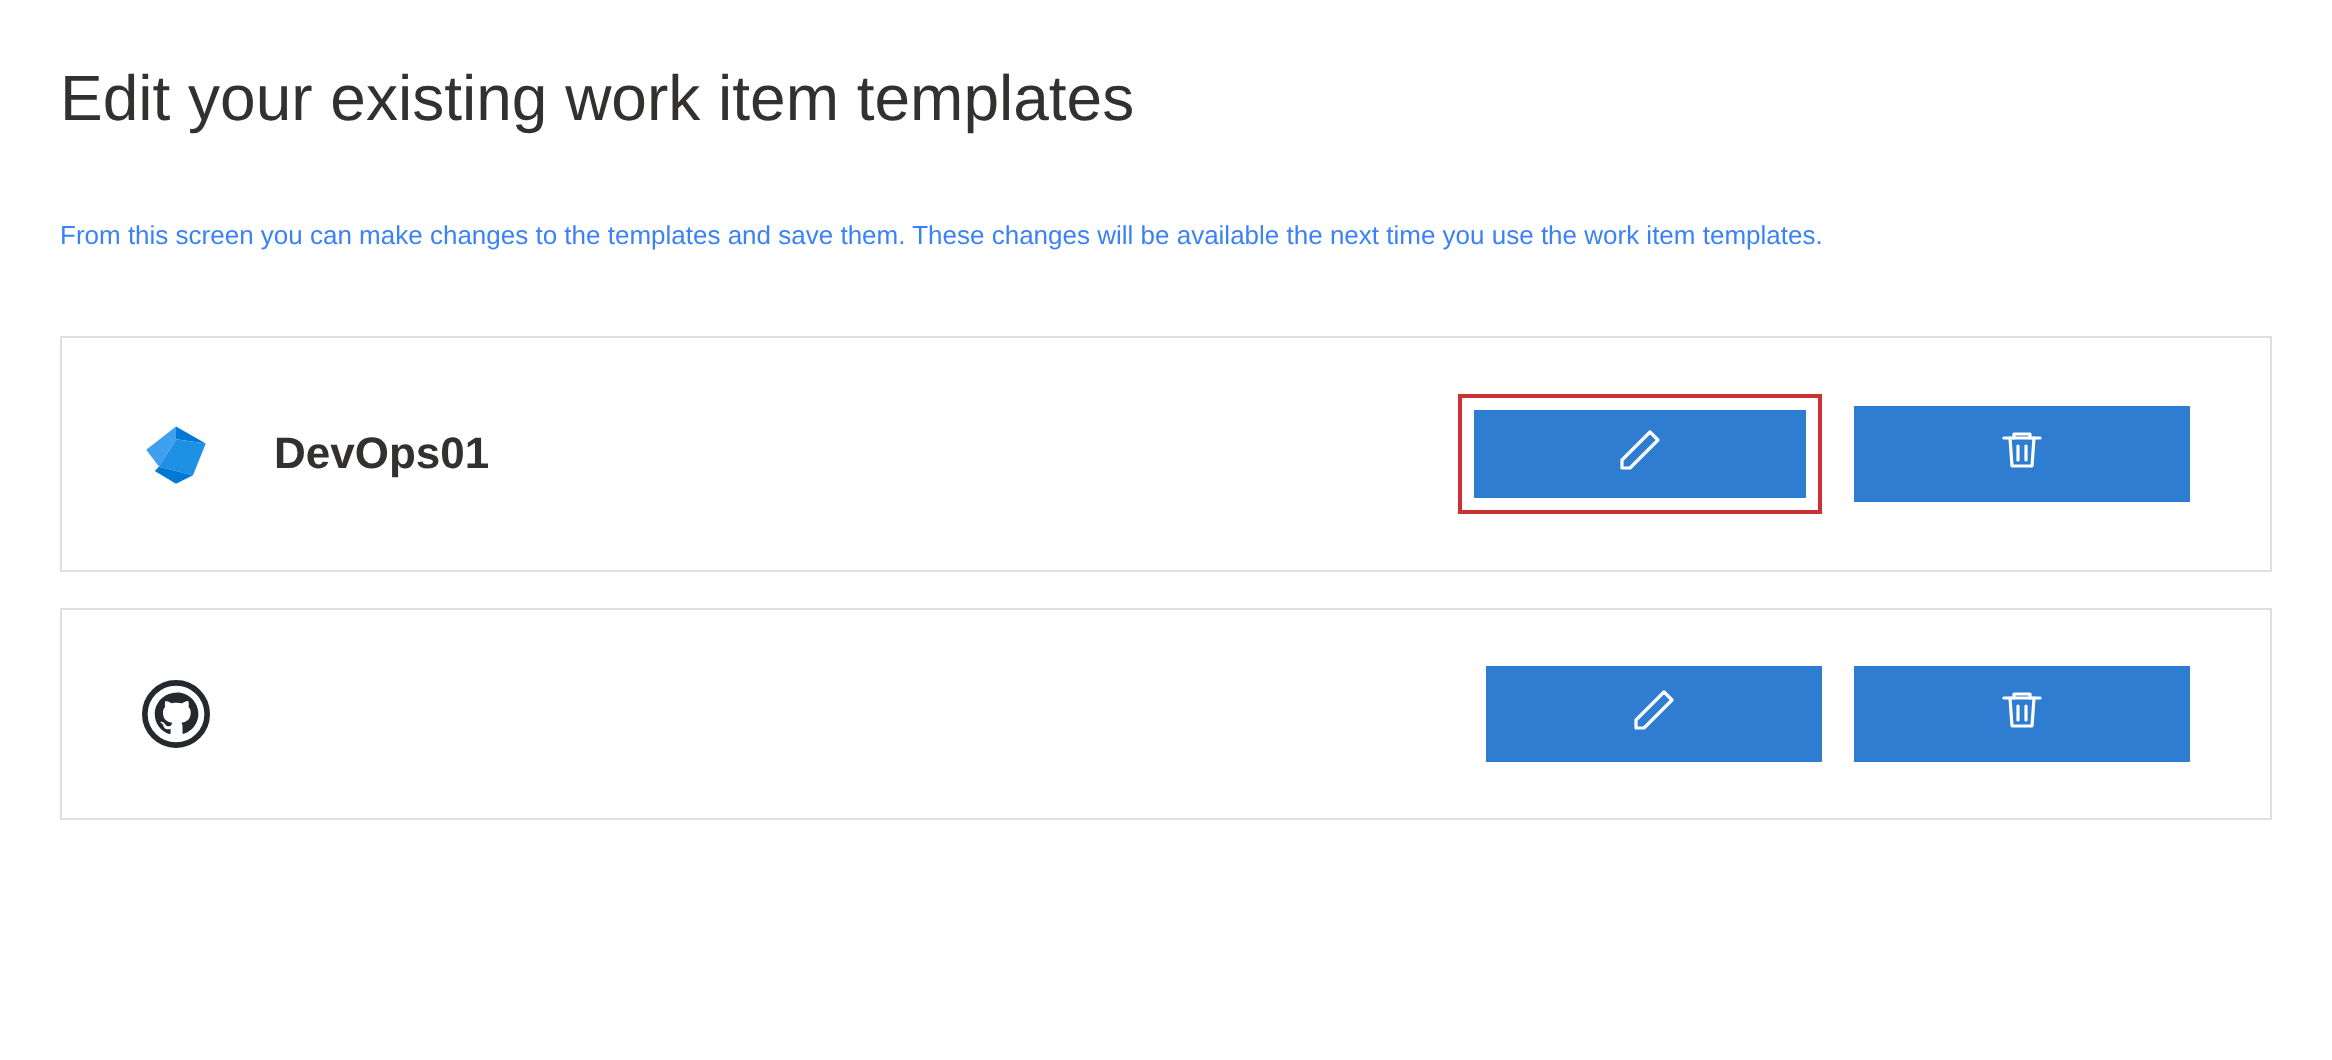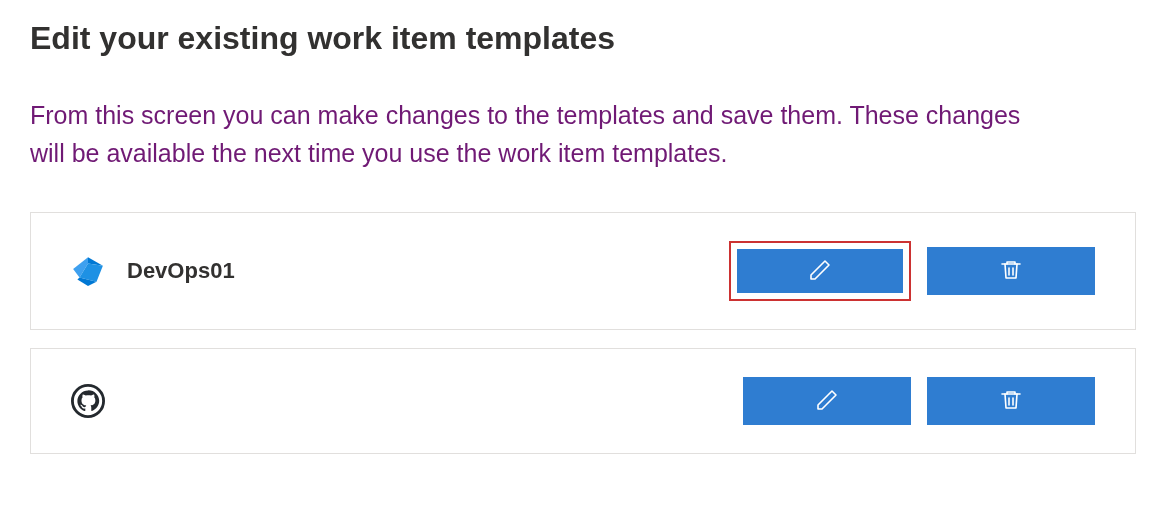--- a/index.html
+++ b/index.html
@@ -6,49 +6,50 @@
   body {
     font-family: "Segoe UI", -apple-system, BlinkMacSystemFont, sans-serif;
     background: #fff;
     color: #323130;
     width: 1166px;
     height: 530px;
     padding: 20px 30px;
   }
   .page-title {
     font-size: 32px;
-    font-weight: 700;
+    font-weight: 400;
     color: #323130;
     margin-bottom: 40px;
+    margin-top: 11px;
   }
   .page-description {
-    font-size: 25px;
+    font-size: 13px;
     font-weight: 400;
-    color: #701a75;
+    color: #3b82f6;
     line-height: 1.5;
     margin-bottom: 40px;
     max-width: 1000px;
   }
   .template-list {
     display: flex;
     flex-direction: column;
     gap: 18px;
   }
   .template-row {
     border: 1px solid #e1dfdd;
     background: #fff;
     padding: 28px 40px;
     display: flex;
     align-items: center;
     justify-content: space-between;
   }
   .template-left {
     display: flex;
     align-items: center;
-    gap: 22px;
+    gap: 32px;
   }
   .template-icon {
     width: 34px;
     height: 34px;
     display: flex;
     align-items: center;
     justify-content: center;
   }
   .template-name {
     font-size: 22px;

